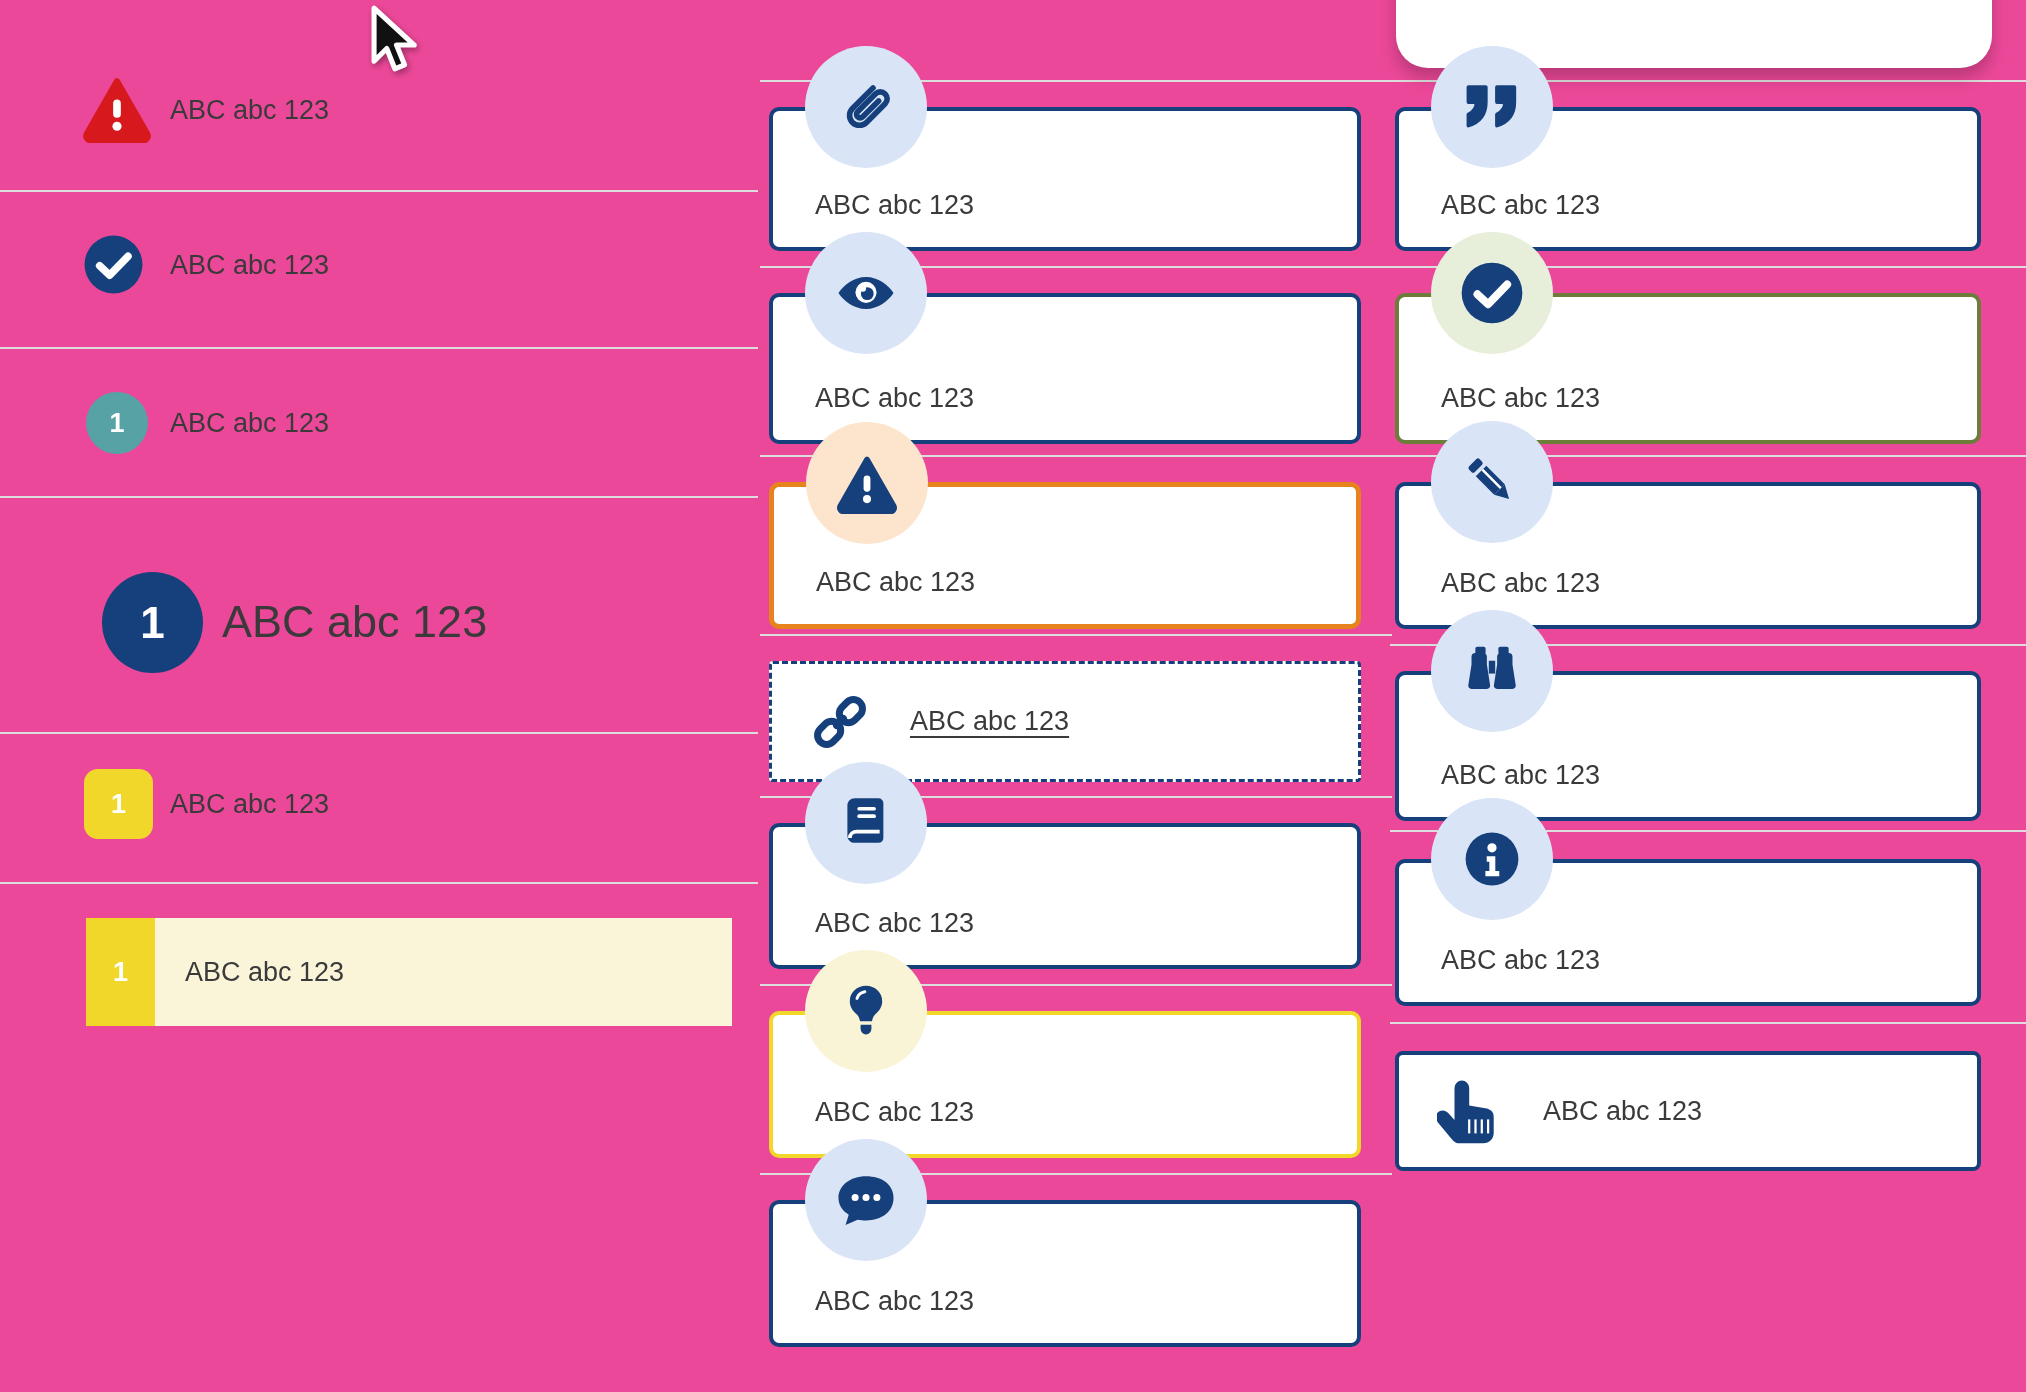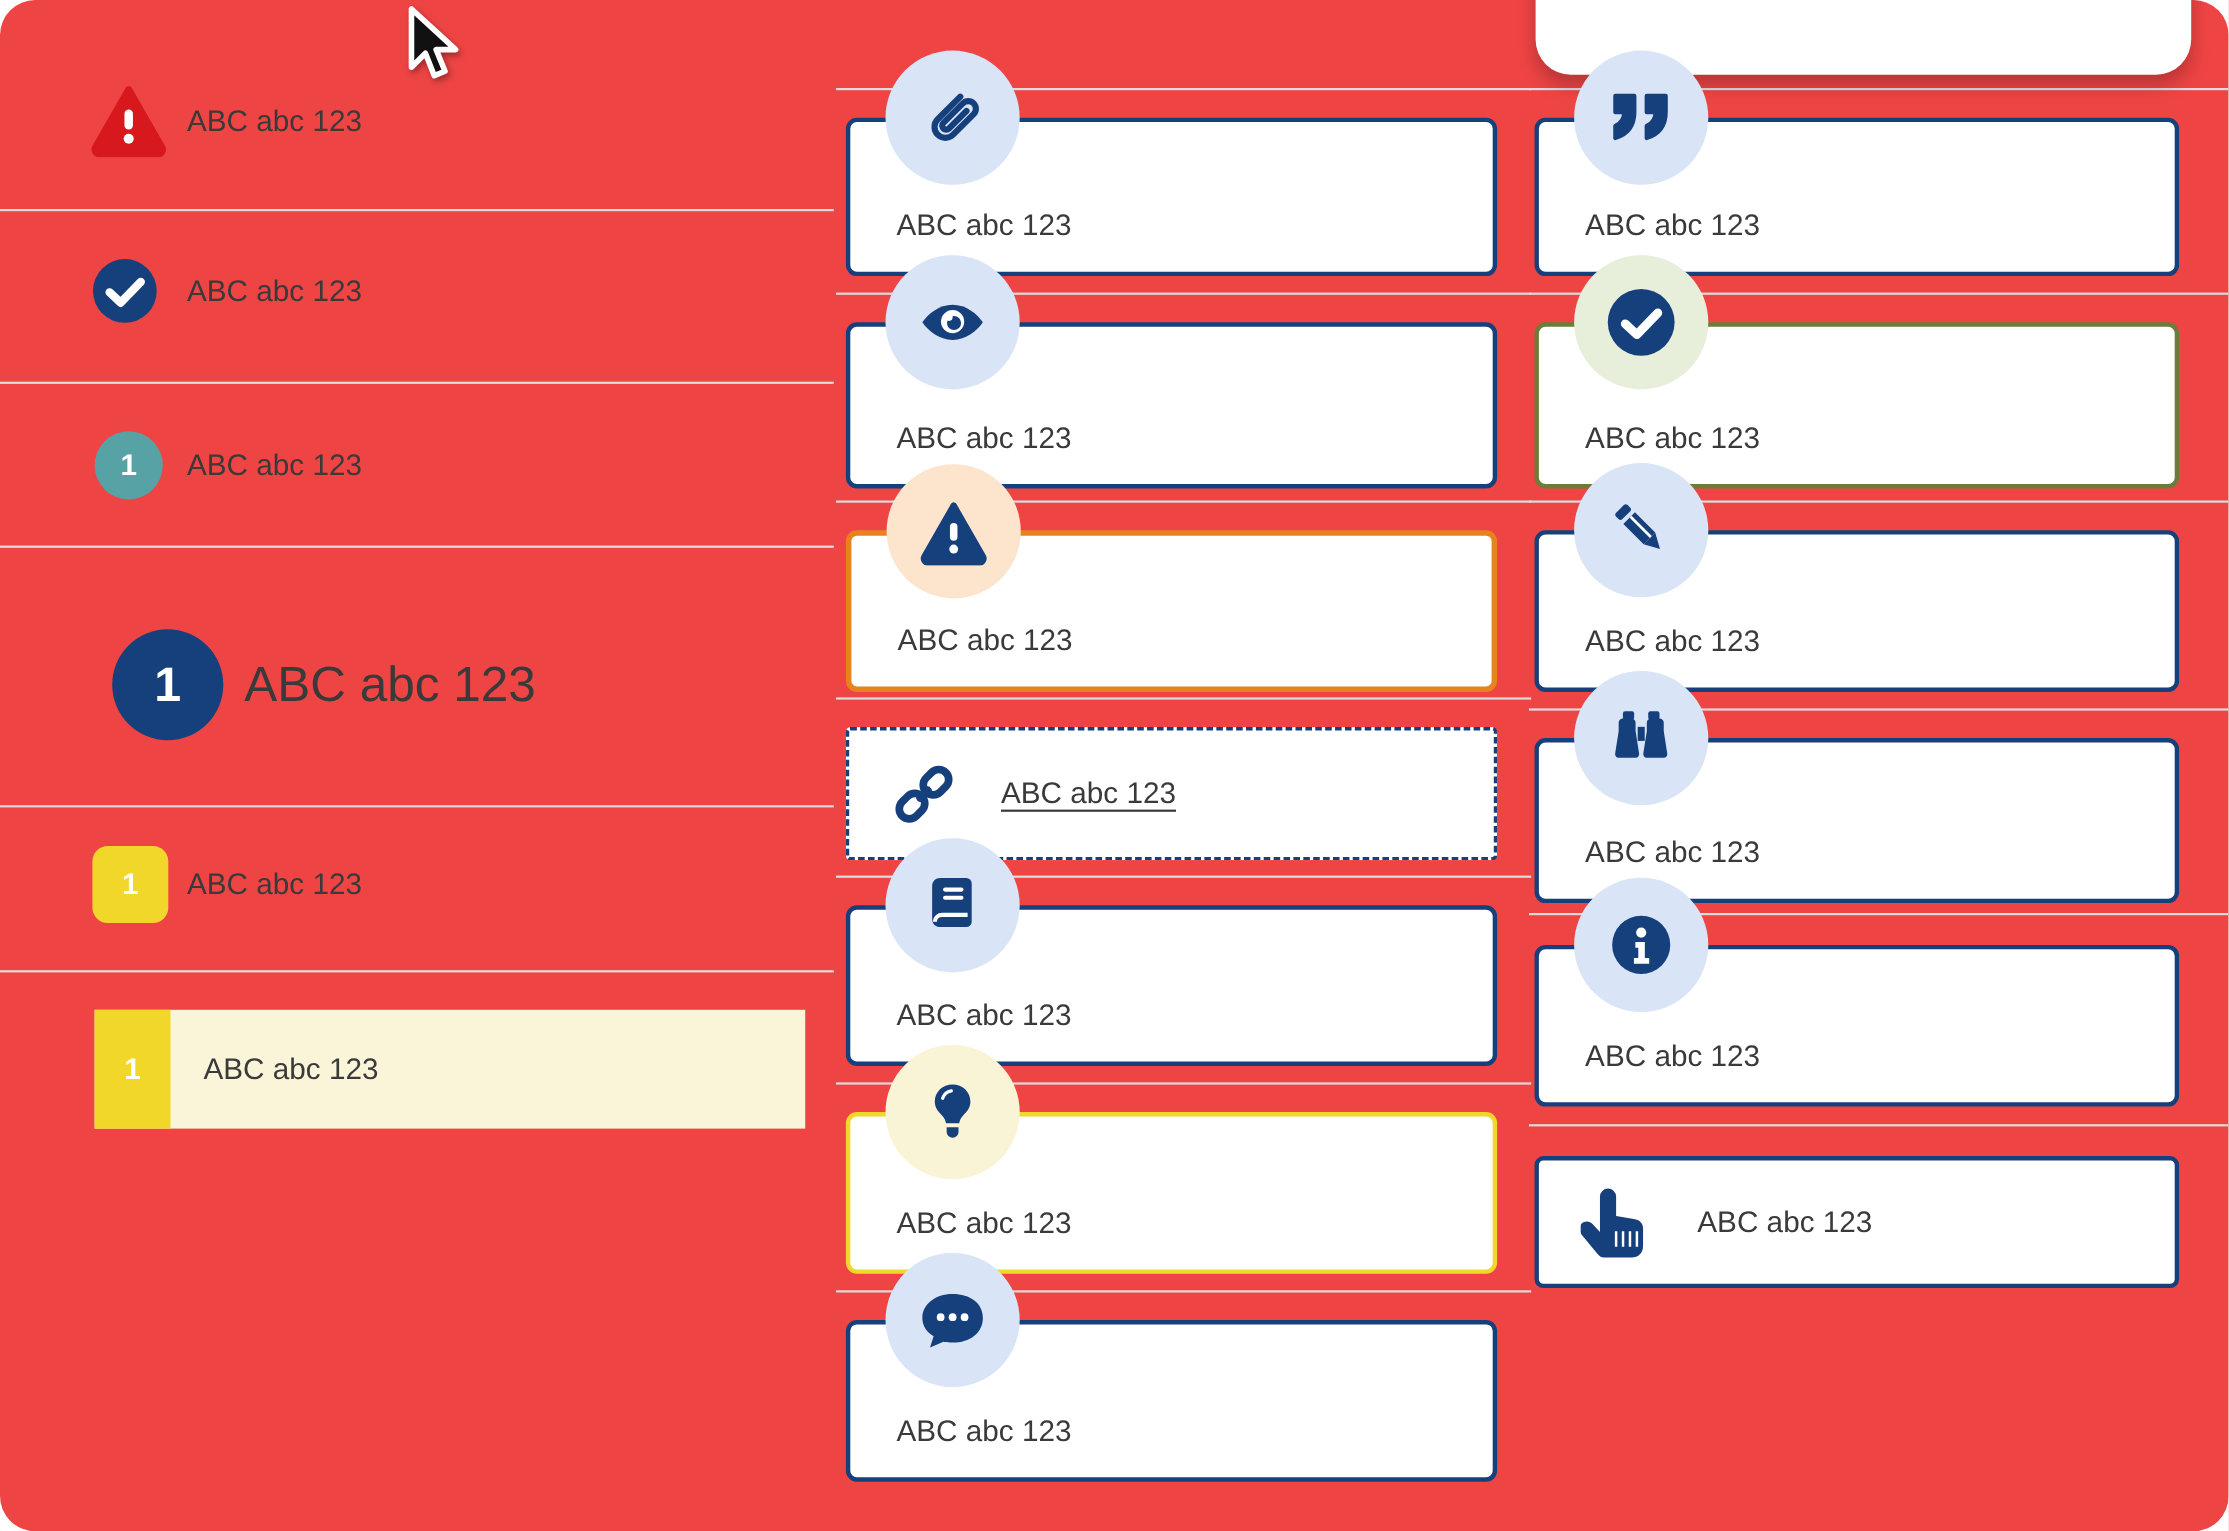--- a/index.html
+++ b/index.html
@@ -12,22 +12,22 @@
     --paleyellow:#faf4d6;
     --orange:#e7831d;
     --peach:#fce4cd;
     --olive:#6d7d39;
     --palegreen:#e7eeda;
     --divider:#dcdcdc;
     --text:#3a3a3a;
   }
   html,body{margin:0;padding:0;background:#fff;}
   .canvas{
-    position:relative;width:2026px;height:1392px;overflow:hidden;background:#ef4444;
-    font-family:"Liberation Sans",sans-serif;color:var(--text);border-radius:32px;
+    position:relative;width:2026px;height:1392px;overflow:hidden;background:#ec4899;
+    font-family:"Liberation Sans",sans-serif;color:var(--text);
   }
   .divider{position:absolute;height:2px;background:var(--divider);}
   
   .licon{position:absolute;display:block;}
   .llabel{position:absolute;font-size:27px;line-height:32px;white-space:nowrap;}
   .nbadge{
     position:absolute;display:flex;align-items:center;justify-content:center;
     color:#fff;font-weight:bold;
   }
   .nbadge.teal{width:62px;height:62px;border-radius:50%;background:var(--teal);font-size:27px;}

